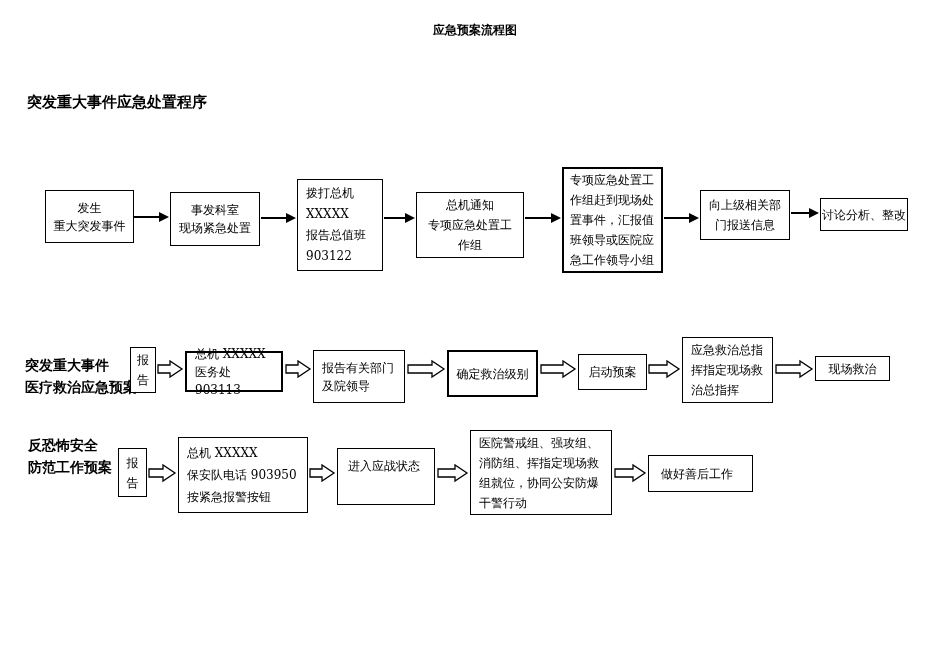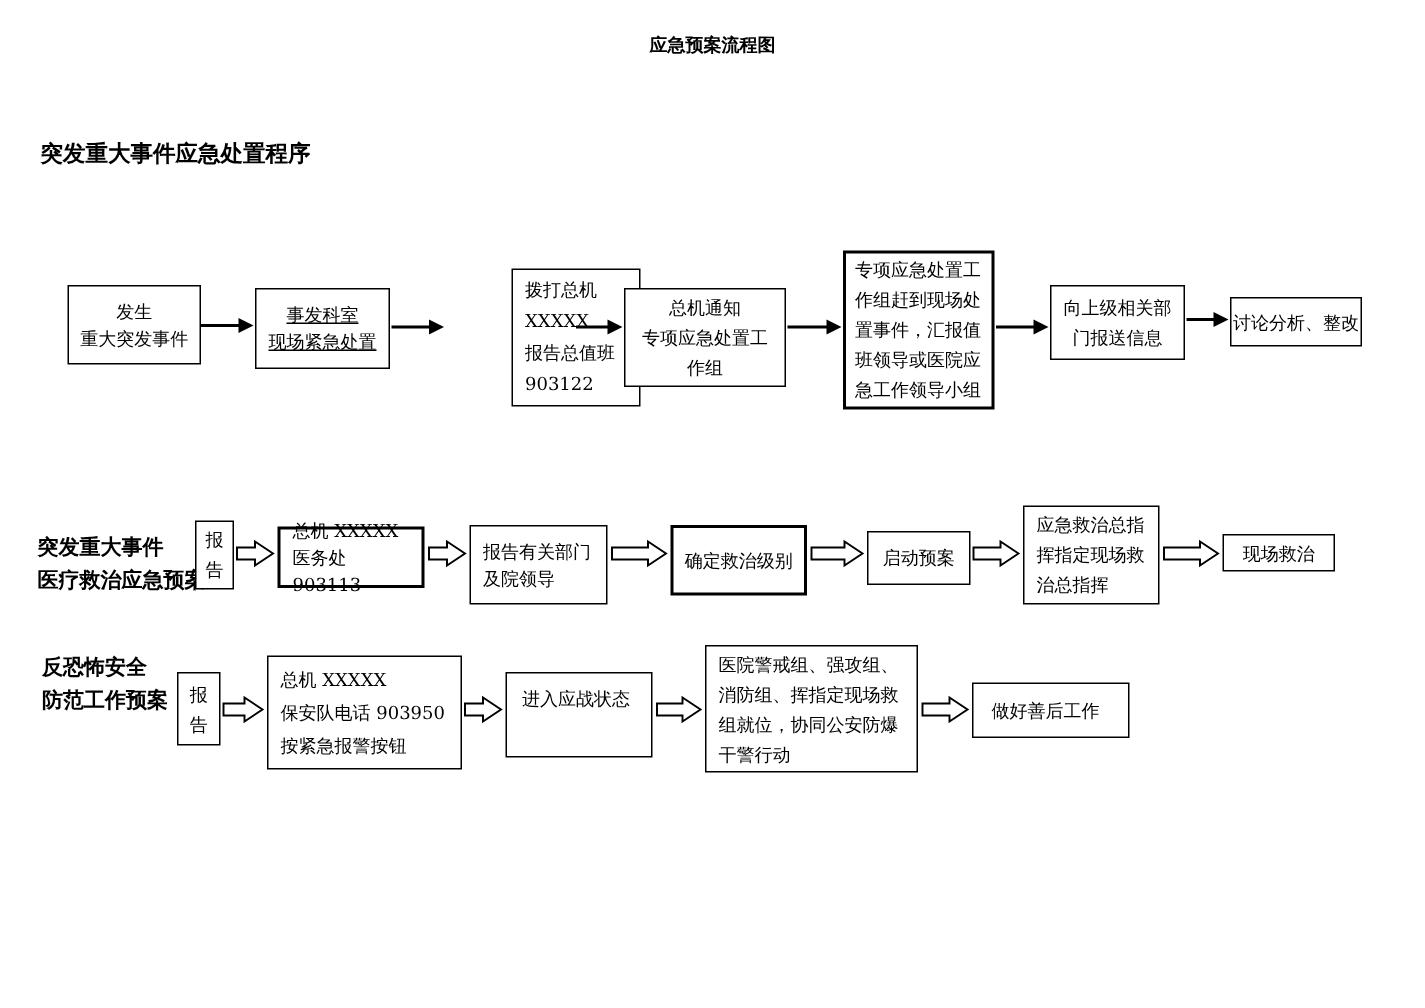--- a/index.html
+++ b/index.html
@@ -55,23 +55,23 @@
 </head>
 <body>
 
 <div id="canvas">
 
   <div class="doc-title">应急预案流程图</div>
   <div class="section-heading">突发重大事件应急处置程序</div>
 
   <div class="box center" style="left:45px;top:190px;width:89px;height:53px;">发生
 重大突发事件</div>
-  <div class="box center" style="left:170px;top:192px;width:90px;height:54px;text-decoration:underline;">事发科室
+  <div class="box center" style="left:170px;top:192px;width:90px;height:54px;">事发科室
 现场紧急处置</div>
-  <div class="box left lh21" style="left:297px;top:179px;width:86px;height:92px;margin-left:44px;">拨打总机
+  <div class="box left lh21" style="left:297px;top:179px;width:86px;height:92px;">拨打总机
 XXXXX
 报告总值班
 903122</div>
   <div class="box center lh20" style="left:416px;top:192px;width:108px;height:66px;">总机通知
 专项应急处置工
 作组</div>
   <div class="box left thick lh20" style="left:562px;top:167px;width:101px;height:106px;padding:4px 6px;">专项应急处置工
 作组赶到现场处
 置事件，汇报值
 班领导或医院应

